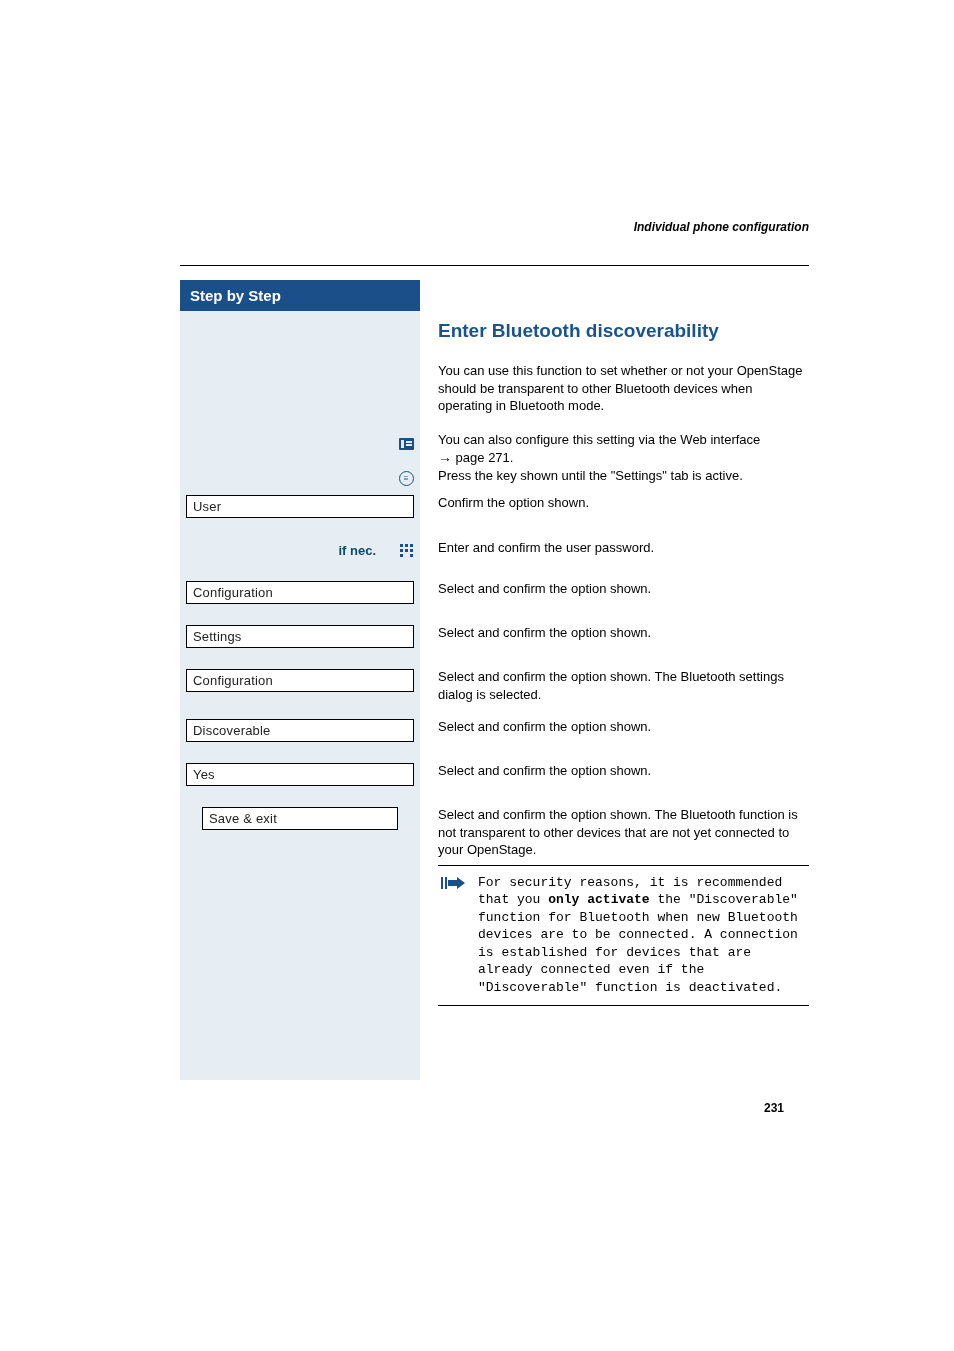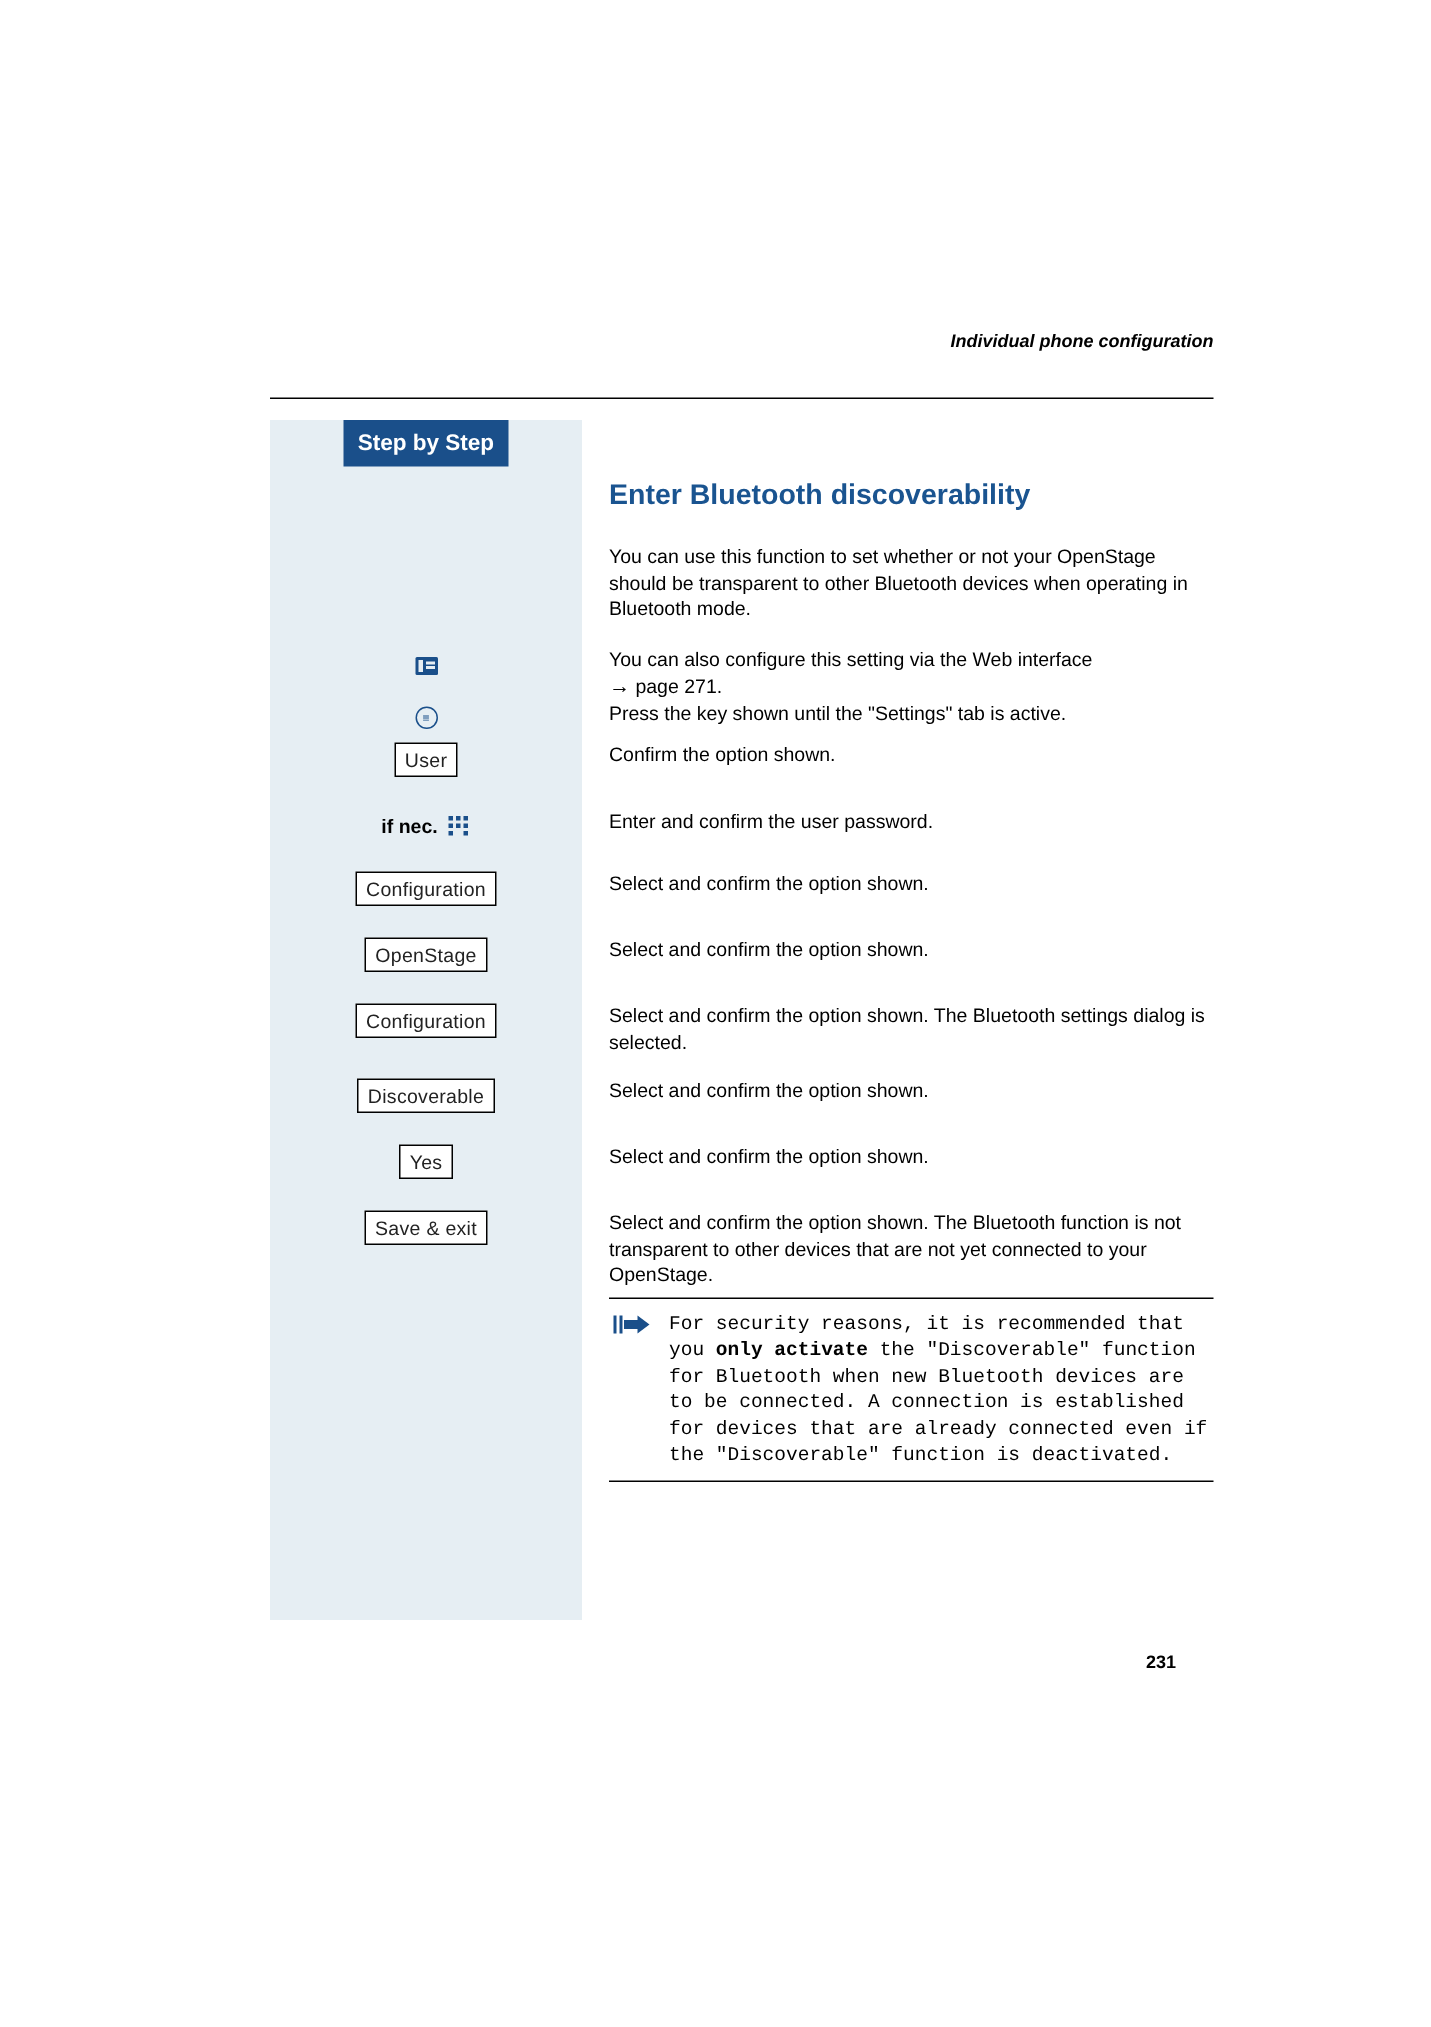--- a/index.html
+++ b/index.html
@@ -24,28 +24,27 @@
       color: #000;
       padding-bottom: 6px;
       margin-bottom: 25px;
     }
     .divider-top {
       border-bottom: 1px solid #000;
       margin-bottom: 14px;
       font-style: italic;
     }
     .left-col {
-      width: 208px;
+      width: 240px;
       flex-shrink: 0;
       background: #e6eef3;
       padding: 0;
       display: flex;
       flex-direction: column;
       min-height: 800px;
-      align-items: center;
     }
     .step-header {
       background: #1a4f8a;
       color: #fff;
       font-size: 15px;
       font-weight: bold;
       padding: 7px 10px;
     }
     .left-row {
       display: flex;
@@ -62,24 +61,24 @@
       color: #222;
       padding: 3px 6px;
       width: 100%;
       margin: 0 2px;
       font-stretch: condensed;
       letter-spacing: 0.2px;
     }
     .left-icon-text {
       font-size: 13px;
       font-weight: bold;
-      color: #000000;
+      color: #0c4a6e;
       display: flex;
       align-items: center;
-      gap: 6px;
+      gap: 22px;
     }
     .icon-box {
       width: 16px;
       height: 14px;
       display: inline-flex;
       align-items: center;
       justify-content: center;
     }
     .icon-web {
       width: 15px;
@@ -275,21 +274,21 @@
               </span>
             </span>
           </span>
         </div>
 
         <div class="left-row" style="padding:0 4px; height:44px; align-items:flex-start;">
           <div class="menu-box">Configuration</div>
         </div>
 
         <div class="left-row" style="padding:0 4px; height:44px; align-items:flex-start;">
-          <div class="menu-box">OpenStage</div>
+          <div class="menu-box">Settings</div>
         </div>
 
         <div class="left-row" style="padding:0 4px; height:50px; align-items:flex-start;">
           <div class="menu-box">Configuration</div>
         </div>
 
         <div class="left-row" style="padding:0 4px; height:44px; align-items:flex-start;">
           <div class="menu-box">Discoverable</div>
         </div>
 

